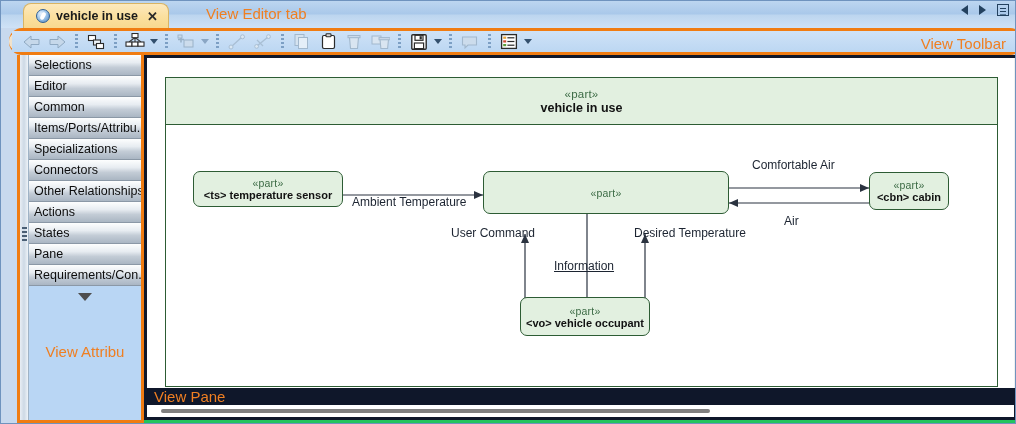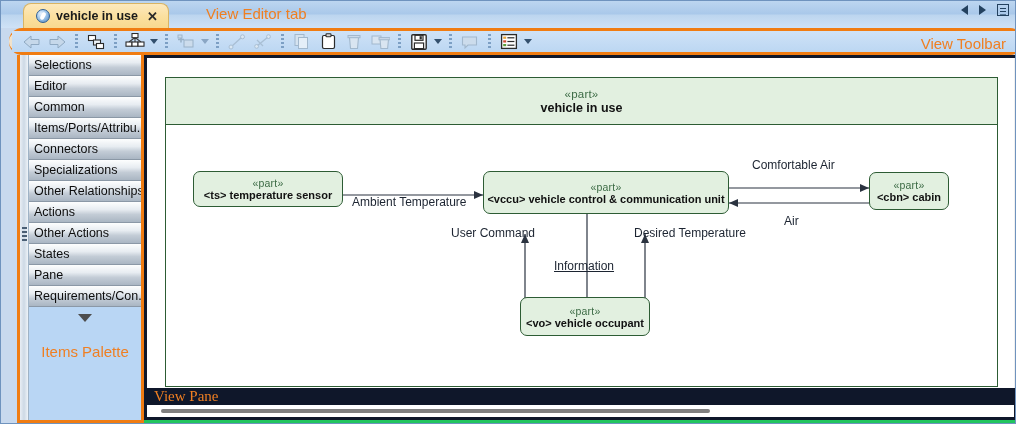--- a/index.html
+++ b/index.html
@@ -181,21 +181,21 @@
   #hscroll {
     position: absolute; left: 3px; right: 14px; bottom: 3px; height: 12px;
     background: #ffffff;
   }
   #hscroll .thumb {
     position: absolute; left: 14px; top: 4px; width: 549px; height: 4px;
     background: #808080; border-radius: 2px;
   }
   .ann-pane {
     position: absolute; left: 10px; bottom: 15px;
-    color: #ef7f22; font-size: 15px; font-family: Liberation Serif, serif;
+    color: #ef7f22; font-size: 15px;
   }
 
   
   #diagram { position: absolute; left: 0; top: 0; width: 100%; height: 100%; }
   .frame {
     position: absolute; left: 18px; top: 19px; width: 833px; height: 310px;
     border: 1px solid #2d5c34; background: #ffffff;
   }
   .frame-head {
     height: 47px; background: #e2f0e0;
@@ -386,32 +386,31 @@
 
     <div id="palette-outer">
       <div id="palette-grip">
         <div class="dots"></div>
       </div>
       <div id="palette">
         <div class="pal-item">Selections</div>
         <div class="pal-item">Editor</div>
         <div class="pal-item">Common</div>
         <div class="pal-item">Items/Ports/Attribu...</div>
+        <div class="pal-item">Specializations</div>
         <div class="pal-item">Connectors</div>
-        <div class="pal-item">Specializations</div>
         <div class="pal-item">Other Relationships</div>
         <div class="pal-item">Actions</div>
-        <div class="pal-item">Other Actions</div>
         <div class="pal-item">States</div>
         <div class="pal-item">Pane</div>
         <div class="pal-item">Requirements/Con...</div>
         <div class="pal-chevron">
             <i></i>
           </div>
-        <div class="ann-palette">Items Palette</div>
+        <div class="ann-palette">View Attribu</div>
       </div>
     </div>
 
     <div id="viewpane-outer">
       <div id="canvas">
 
         <div id="diagram">
 
           <div class="frame">
             <div class="frame-head">
@@ -440,21 +439,20 @@
             <line x1="498" y1="258" x2="498" y2="176" stroke="#2b3340" stroke-width="1.2" marker-end="url(#ah)"></line>
           </svg>
 
           <div class="part" style="left:46px; top:113px; width:150px; height:36px;">
             <div class="stereo">«part»</div>
             <div class="pname">&lt;ts&gt; temperature sensor</div>
           </div>
 
           <div class="part" style="left:336px; top:113px; width:246px; height:43px;">
             <div class="stereo">«part»</div>
-            <div class="pname">&lt;vccu&gt; vehicle control &amp; communication unit</div>
           </div>
 
           <div class="part" style="left:722px; top:114px; width:80px; height:38px;">
             <div class="stereo">«part»</div>
             <div class="pname">&lt;cbn&gt; cabin</div>
           </div>
 
           <div class="part" style="left:373px; top:239px; width:130px; height:39px;">
             <div class="stereo">«part»</div>
             <div class="pname">&lt;vo&gt; vehicle occupant</div>

